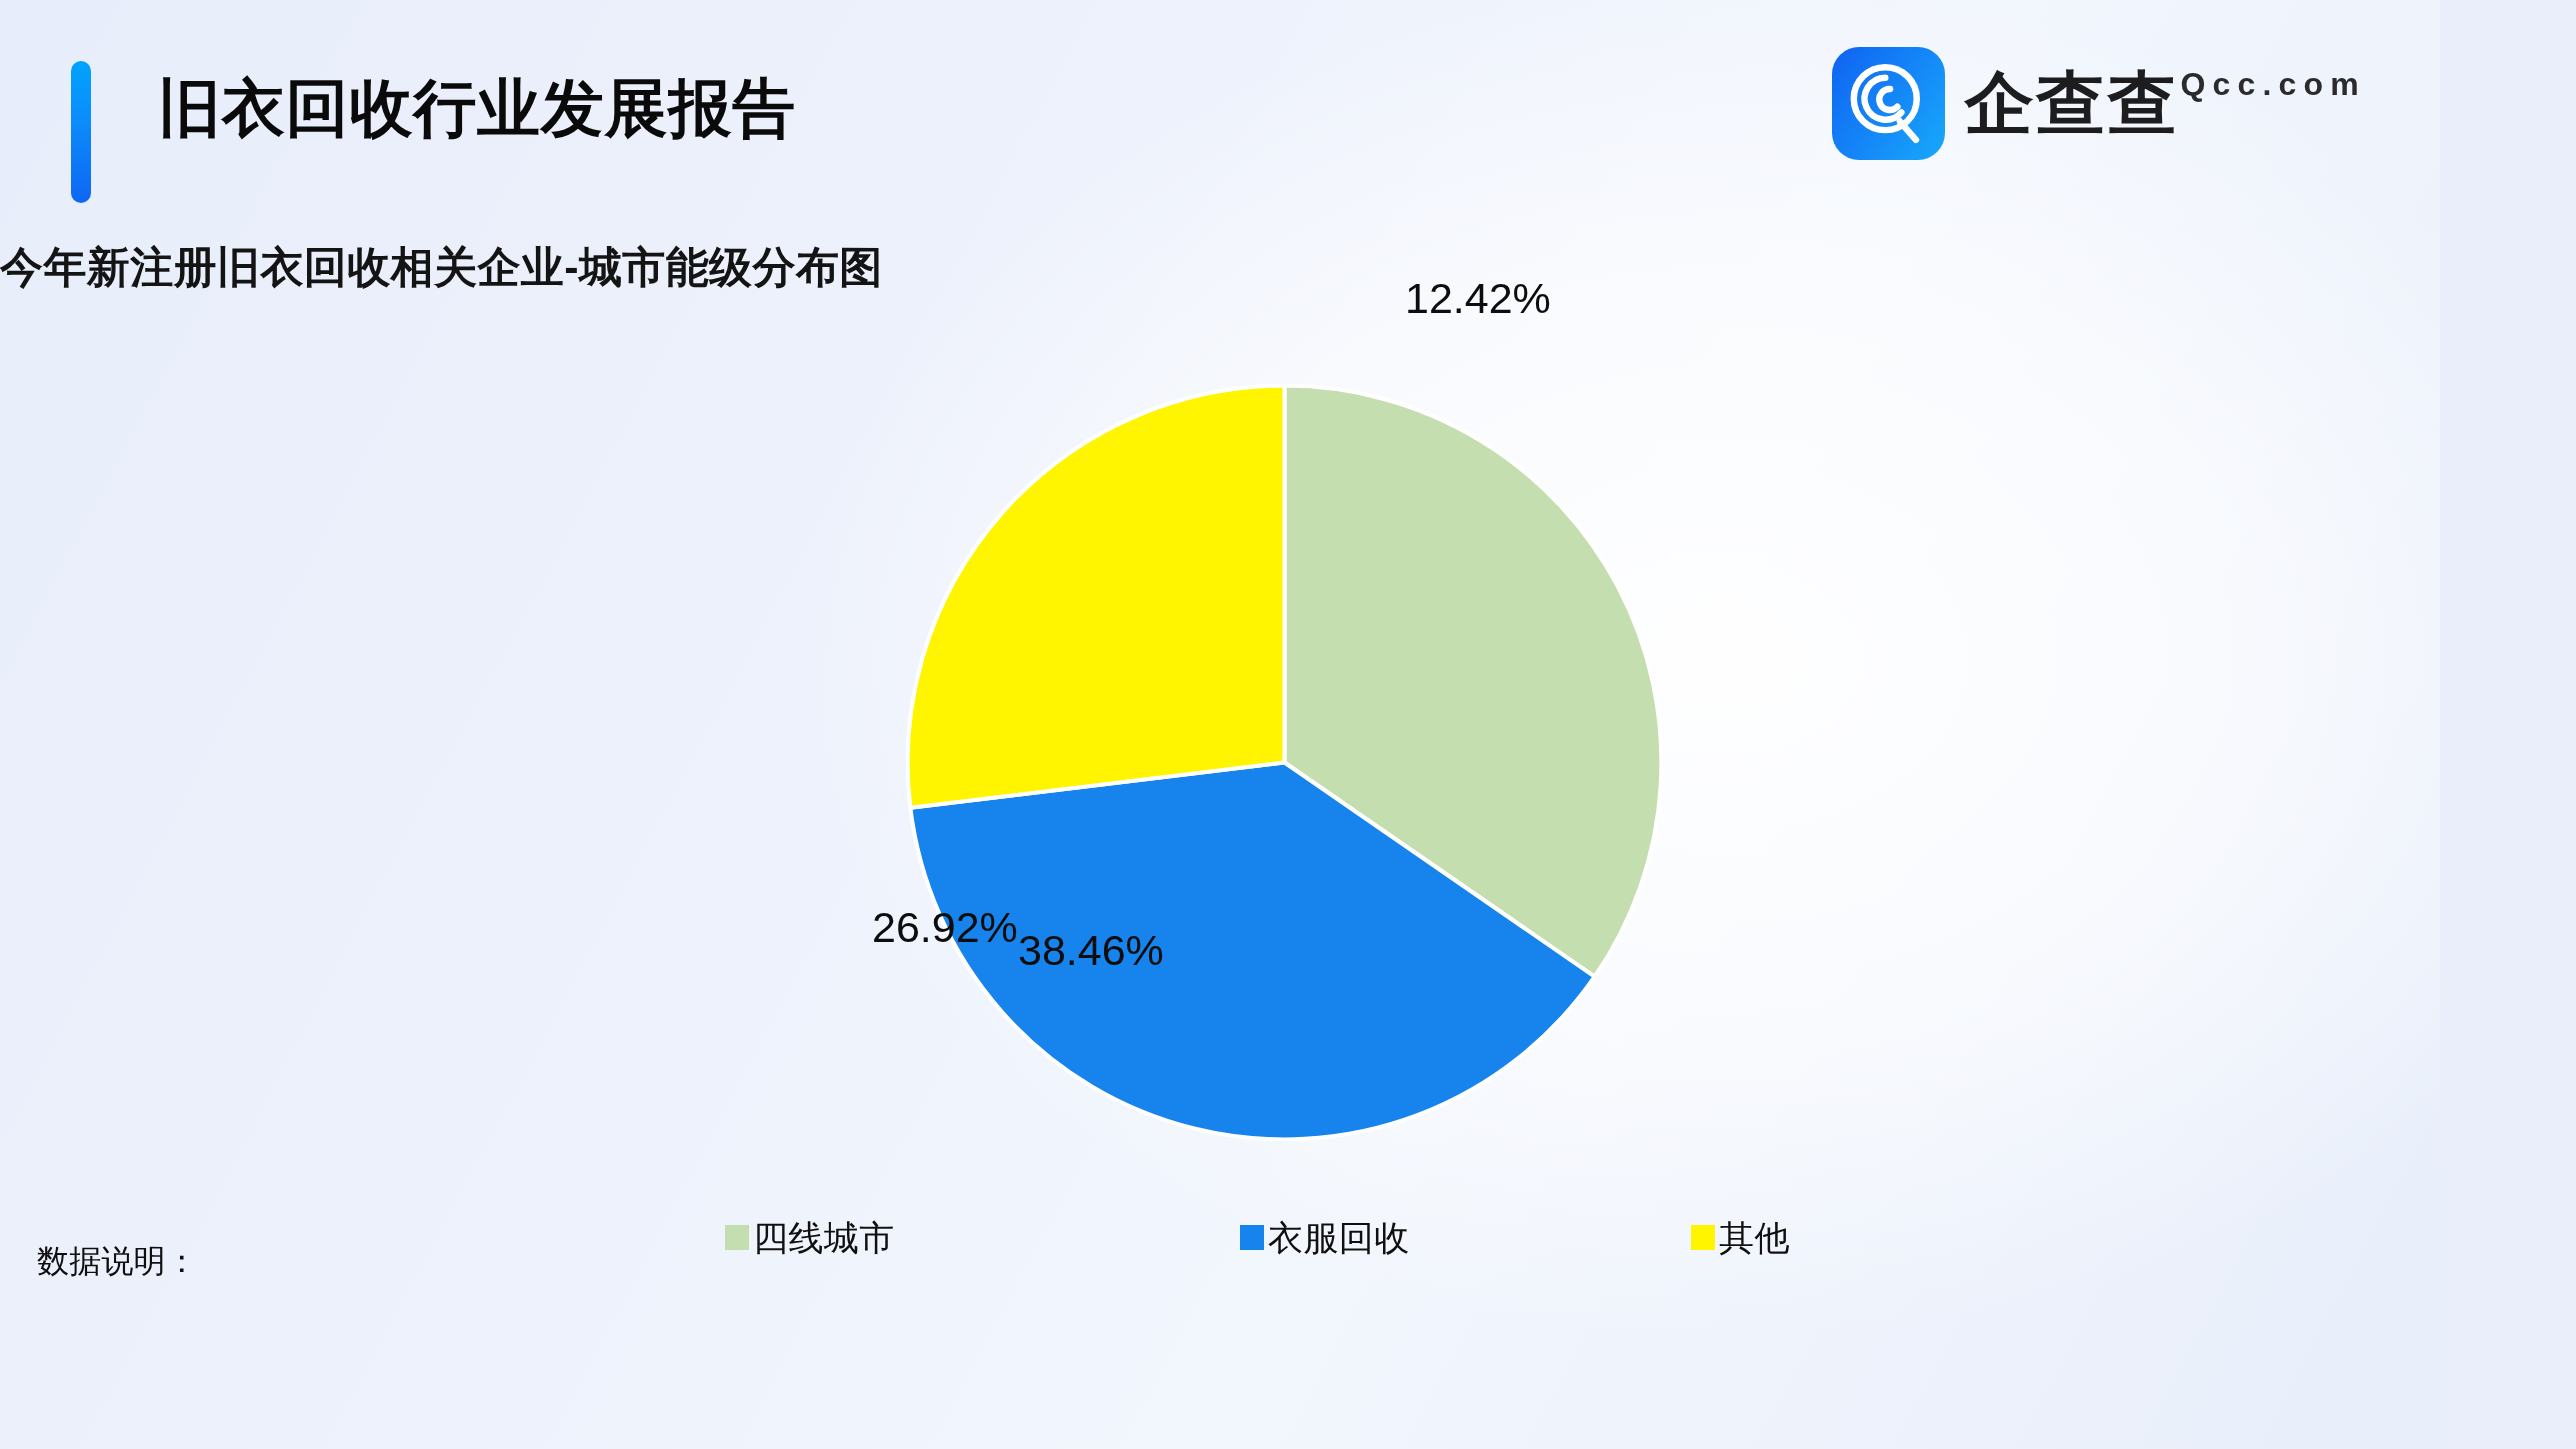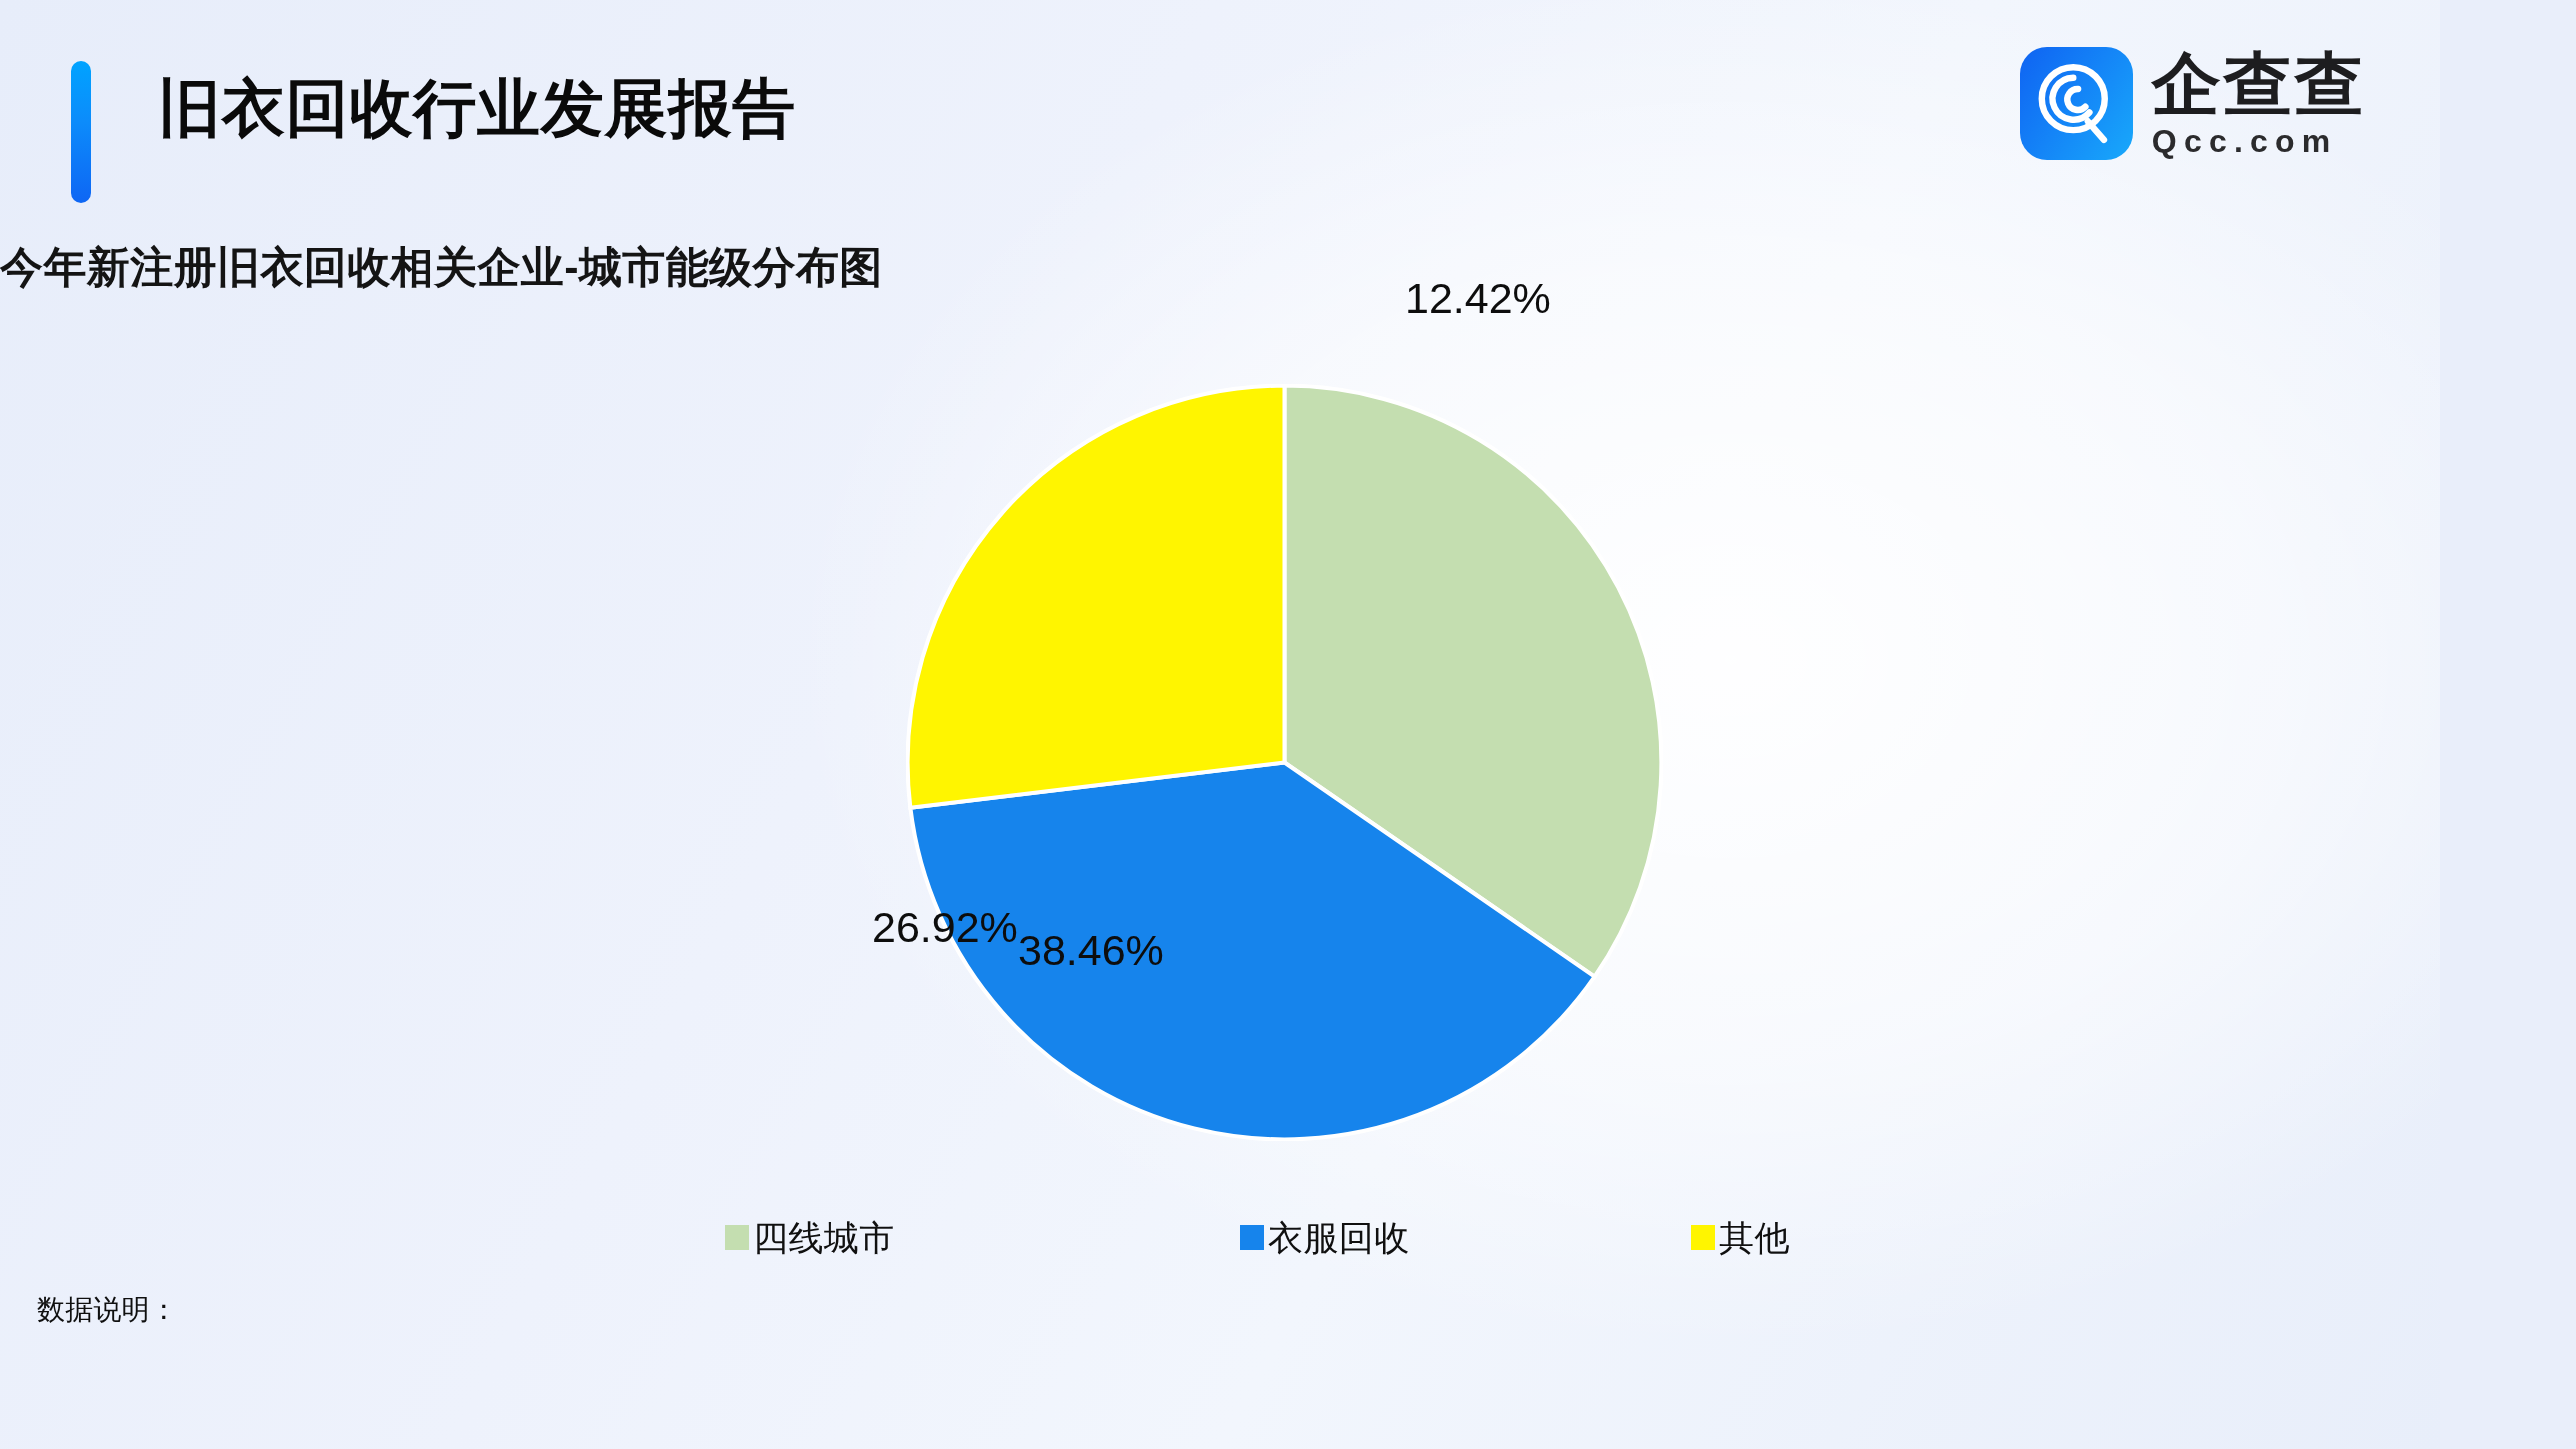--- a/index.html
+++ b/index.html
@@ -62,21 +62,21 @@
     border-radius: 27px;
     background: linear-gradient(125deg, #0f63f2 0%, #1484f7 48%, #18a9fb 100%);
     display: flex;
     align-items: center;
     justify-content: center;
     flex: 0 0 auto;
   }
   #brand-mark svg { display: block; }
   #brand-wordmark {
     display: flex;
-    flex-direction: column;
+    flex-direction: row;
     justify-content: center;
     gap: 1.6px;
   }
   #brand-name-cn {
     font-size: 69px;
     line-height: 74px;
     font-weight: bold;
     color: #1d1d1f;
     letter-spacing: 2.4px;
     white-space: nowrap;
@@ -157,26 +157,25 @@
   }
 
   
   #footnotes {
     position: absolute;
     left: 37px;
     top: 1244px;
     width: 1771px;
   }
   .footnote-line {
-    font-size: 28px;
+    font-size: 32px;
     line-height: 35px;
     color: #0f0f0f;
     letter-spacing: 0.2px;
     white-space: nowrap;
-    margin-top: 48px;
   }
   #footnote-heading { margin-bottom: 29px; }
   #footnote-line-1  { margin-bottom: 29px; }
 </style>
 </head>
 <body>
 
 <div id="page">
 
   <div id="header-accent-bar"></div>

